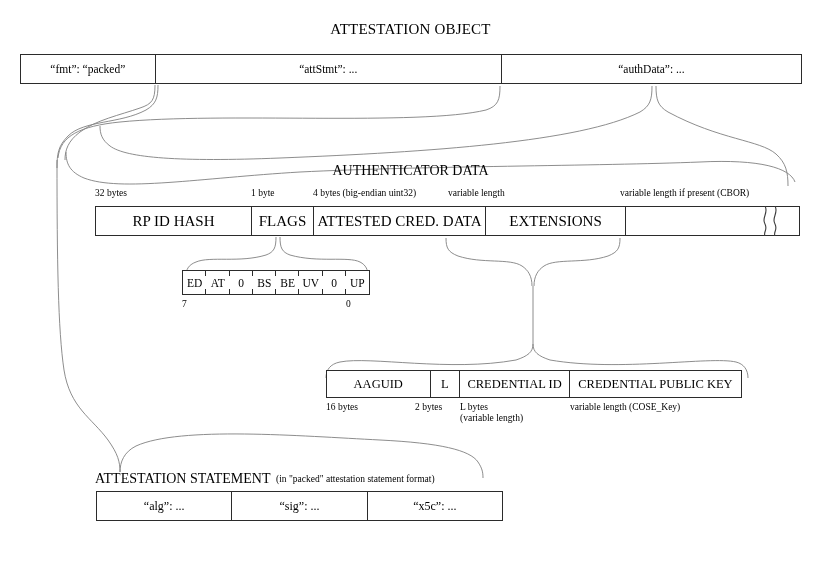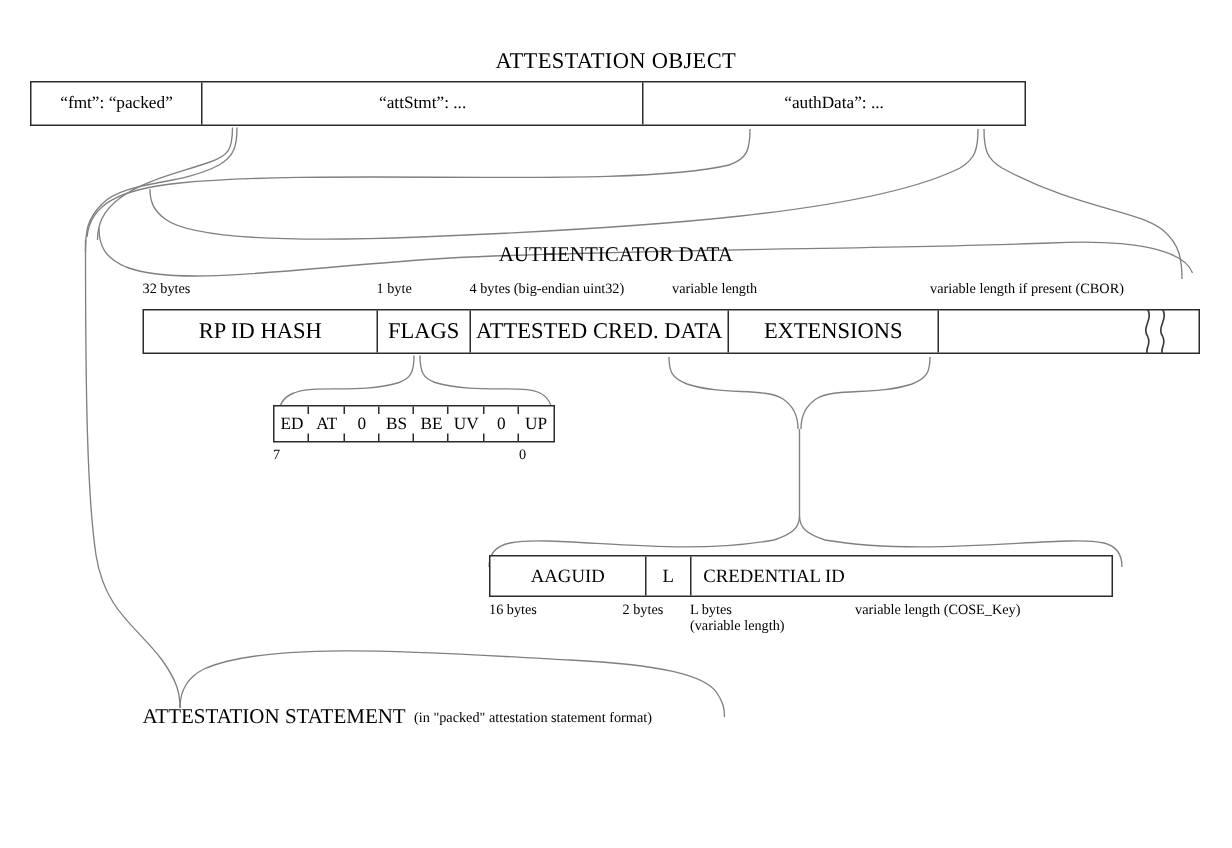--- a/index.html
+++ b/index.html
@@ -68,21 +68,21 @@
     display: flex;
     align-items: center;
     justify-content: center;
     border-right: 1.1px solid #2b2b2b;
     font-size: 12.5px;
     white-space: nowrap;
     overflow: hidden;
   }
   .cell:last-child { border-right: none; }
 
-  #top-row { left: 20px; top: 54px; width: 664px; height: 30px; justify-content: flex-end; }
+  #top-row { left: 20px; top: 54px; width: 782px; height: 30px; justify-content: flex-end; }
   #top-row .cell { font-size: 11.5px; }
 
   #ad-row { left: 95px; top: 206px; width: 705px; height: 30px; }
   #ad-row .cell { font-size: 15px; }
 
   #acd-row { left: 326px; top: 370px; width: 416px; height: 28px; }
   #acd-row .cell { font-size: 12.5px; }
 
   #as-row { left: 96px; top: 491px; width: 407px; height: 30px; }
   #as-row .cell { font-size: 12px; }
@@ -156,21 +156,21 @@
     <path d="M276,237 C276,248 274,252 266,255 C240,263 210,256 196,262 C188,265 186,270 186,276"></path>
     <path d="M280,237 C280,248 282,252 290,255 C318,263 348,256 360,262 C366,265 368,270 368,276"></path>
 
     <path d="M446,238 C446,248 448,252 458,256 C482,264 510,258 522,266 C528,270 532,276 532,286"></path>
     <path d="M620,238 C620,248 618,252 608,256 C584,264 556,258 544,266 C538,270 534,276 534,286"></path>
     <path d="M533,286 L533,344"></path>
     <path d="M533,344 C533,352 528,356 516,360 C450,372 370,356 340,362 C330,364 326,370 326,378"></path>
     <path d="M533,344 C533,352 538,356 550,360 C620,372 710,356 736,362 C744,364 748,370 748,378"></path>
   </svg>
 
-  <div class="title" style="left:0; top:21px; width:821px;margin-top:12px;">ATTESTATION OBJECT</div>
+  <div class="title" style="left:0; top:21px; width:821px;">ATTESTATION OBJECT</div>
 
   <div class="row" id="top-row">
     <div class="cell" style="width:135px">“fmt”: “packed”</div>
     <div class="cell" style="width:347px">“attStmt”: ...</div>
     <div class="cell" style="width:300px">“authData”: ...</div>
   </div>
 
   <div class="section-title" style="left:0; top:163px; width:821px; text-align:center;">AUTHENTICATOR DATA</div>
 
   <div class="label-col" style="left:95px; top:188px; width:156px;">32 bytes</div>
@@ -202,27 +202,33 @@
     <div class="bit">0</div>
     <div class="bit">UP</div>
   </div>
   <div class="label-col" style="left:182px; top:299px; width:24px;">7</div>
   <div class="label-col" style="left:346px; top:299px; width:24px;">0</div>
 
   <div class="row" id="acd-row">
     <div class="cell" style="width:104px">AAGUID</div>
     <div class="cell" style="width:30px">L</div>
     <div class="cell" style="width:110px">CREDENTIAL ID</div>
+    <div class="cell" style="width:172px">CREDENTIAL PUBLIC KEY</div>
   </div>
 
   <div class="label-col" style="left:326px; top:402px; width:104px;">16 bytes</div>
   <div class="label-col" style="left:415px; top:402px; width:60px;">2 bytes</div>
   <div class="label-two" style="left:460px; top:402px; width:110px;">
     <span>L bytes</span><br>
     <span>(variable length)</span>
   </div>
   <div class="label-col" style="left:570px; top:402px; width:172px;">variable length (COSE_Key)</div>
 
   <div class="section-title" style="left:95px; top:471px;">ATTESTATION STATEMENT</div>
   <div class="note" style="left:276px; top:474px;">(in "packed" attestation statement format)</div>
 
+  <div class="row" id="as-row">
+    <div class="cell" style="width:136px">“alg”: ...</div>
+    <div class="cell" style="width:136px">“sig”: ...</div>
+    <div class="cell" style="width:135px">“x5c”: ...</div>
+  </div>
 
 </div>
 
 </body></html>

